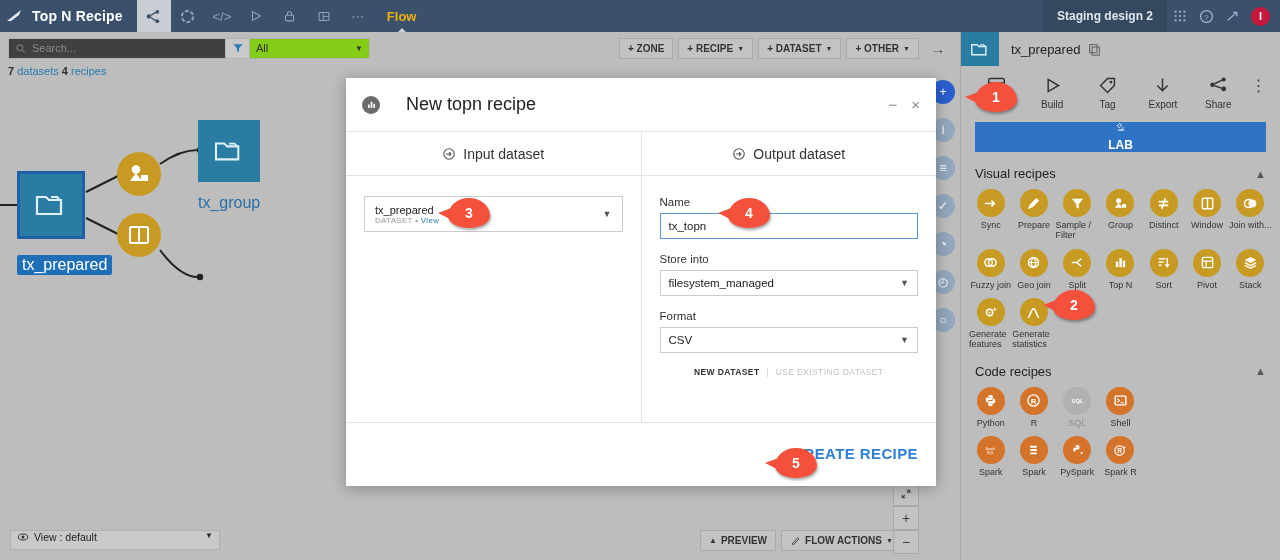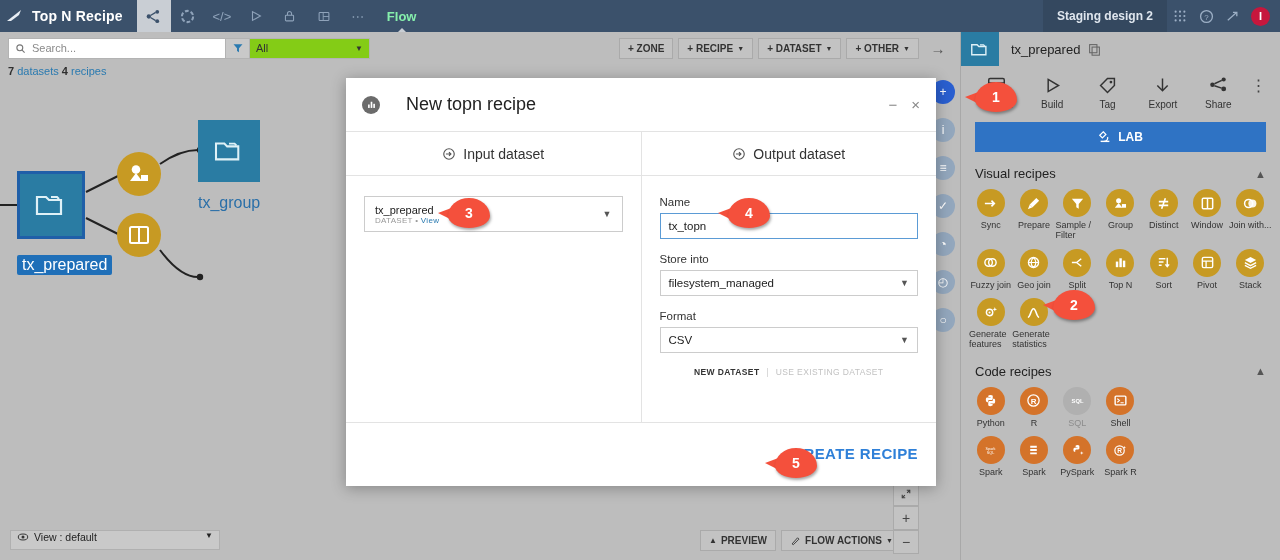--- a/index.html
+++ b/index.html
@@ -16,40 +16,40 @@
     position: absolute; left: 0; top: 0; width: 1280px; height: 32px;
     background: #3b516b; display: flex; align-items: center;
   }
   .tb-logo { width: 28px; display:flex; align-items:center; justify-content:center; color:#e8eef5; }
   .tb-title { color:#fff; font-size:14px; font-weight:bold; padding:0 14px 0 4px; letter-spacing:.2px;}
   .tb-icon {
     width: 34px; height: 32px; display:flex; align-items:center; justify-content:center;
     color:#8fa3ba; font-size:13px;
   }
   .tb-icon.active { background:#c9ced4; color:#3b516b; }
-  .tb-flow { color:#86efac; font-size:13px; font-weight:bold; margin-left:12px; position:relative; }
+  .tb-flow { color:#eab308; font-size:13px; font-weight:bold; margin-left:12px; position:relative; }
   .tb-flow:after{ content:""; position:absolute; left:50%; transform:translateX(-50%); bottom:-10px;
      border-left:6px solid transparent; border-right:6px solid transparent; border-bottom:6px solid #c9ced4;}
   .tb-right { margin-left:auto; display:flex; align-items:center; height:32px; }
   .tb-project { color:#dfe6ee; font-size:12px; font-weight:bold; padding:0 14px; background:#34485f; height:32px; display:flex; align-items:center;}
   .tb-search {
     width: 150px; height: 20px; background:#4a6organ; background:#4a6180; border-radius:2px;
     display:flex; align-items:center; padding:0 6px; margin:0 10px;
   }
   .tb-search span.ph { color:#97a9bf; font-size:11px; margin-left:5px; }
   .tb-right-icon { width:26px; display:flex; align-items:center; justify-content:center; color:#9db0c6; }
   .avatar { width:19px;height:19px;border-radius:50%;background:#c6173d;color:#fff;font-size:11px;
             display:flex;align-items:center;justify-content:center;margin:0 10px 0 6px;font-weight:bold;}
 
   
   .flowbar {
     position:absolute; left:0; top:32px; width:960px; height:32px; background:#bdbdbd;
     display:flex; align-items:center; padding:0 8px;
   }
-  .search-box { width:218px;height:21px;background:#ffffff;border:1px solid #b3b3b3;display:flex;align-items:center;padding:0 6px;}
+  .search-box { width:218px;height:21px;background:#404040;border:1px solid #b3b3b3;display:flex;align-items:center;padding:0 6px;}
   .search-box .ph { color:#8a8a8a; font-size:11px; margin-left:6px;}
   .filter-btn { width:24px;height:21px;background:#c9c9c9;border:1px solid #b3b3b3;border-left:none;
                 display:flex;align-items:center;justify-content:center;}
   .filter-sel { width:120px;height:21px;background:#84cc16;border:1px solid #b3b3b3;border-left:none;
                 display:flex;align-items:center;padding:0 6px;font-size:11px;color:#333;}
   .filter-sel .car { margin-left:auto; font-size:8px; }
   .fb-right { margin-left:auto; display:flex; align-items:center; gap:5px; }
   .fb-btn { height:21px;background:#c3c3c3;border:1px solid #aaa;font-size:10px;font-weight:bold;
             color:#333;padding:0 8px;display:flex;align-items:center;gap:4px;}
   .arrow-right { width:28px;text-align:center;color:#555;font-size:15px;}
@@ -75,21 +75,21 @@
   .rpanel { position:absolute; left:960px; top:32px; width:320px; height:528px; background:#bdbdbd; border-left:1px solid #a8a8a8; overflow:hidden;}
   .rp-head { height:34px; display:flex; align-items:center; background:#bdbdbd;}
   .rp-icon-sq { width:38px;height:34px;background:#2a7ca3;display:flex;align-items:center;justify-content:center;}
   .rp-title { font-size:13px;color:#222;margin-left:12px;}
   .rp-copy { margin-left:8px;color:#666;}
   .rp-actions { display:flex; align-items:flex-start; padding:10px 8px 6px 8px;}
   .rp-act { flex:1; display:flex; flex-direction:column; align-items:center; gap:4px; color:#333; }
   .rp-act .lbl { font-size:10px; }
   .rp-kebab { width:26px; display:flex; align-items:center; justify-content:center; color:#444; font-size:16px; letter-spacing:1px;}
   .lab-btn { margin:6px 14px 0 14px; height:30px;background:#2f73c4;color:#fff;font-size:12px;font-weight:bold;
-             display:flex;align-items:center;justify-content:center;gap:6px;}
+             display:flex;align-items:center;justify-content:center;gap:6px;flex-direction:column;}
   .sec-head { display:flex;align-items:center;padding:14px 14px 8px 14px;}
   .sec-head .t { font-size:13px;color:#222; }
   .sec-head .chev { margin-left:auto;color:#555;font-size:11px;}
   .grid { display:grid; grid-template-columns:repeat(7,1fr); padding:0 8px; row-gap:8px;}
   .grid.code { grid-template-columns:repeat(7,1fr); }
   .ritem { display:flex;flex-direction:column;align-items:center;gap:3px;}
   .ricon { width:28px;height:28px;border-radius:50%;background:#c79a23;display:flex;align-items:center;justify-content:center;color:#fff;}
   .ricon.code { background:#d4732a; }
   .ricon.dim { background:#b0b0b0; }
   .ritem .rl { font-size:9px;color:#333;text-align:left;line-height:1.15;}

